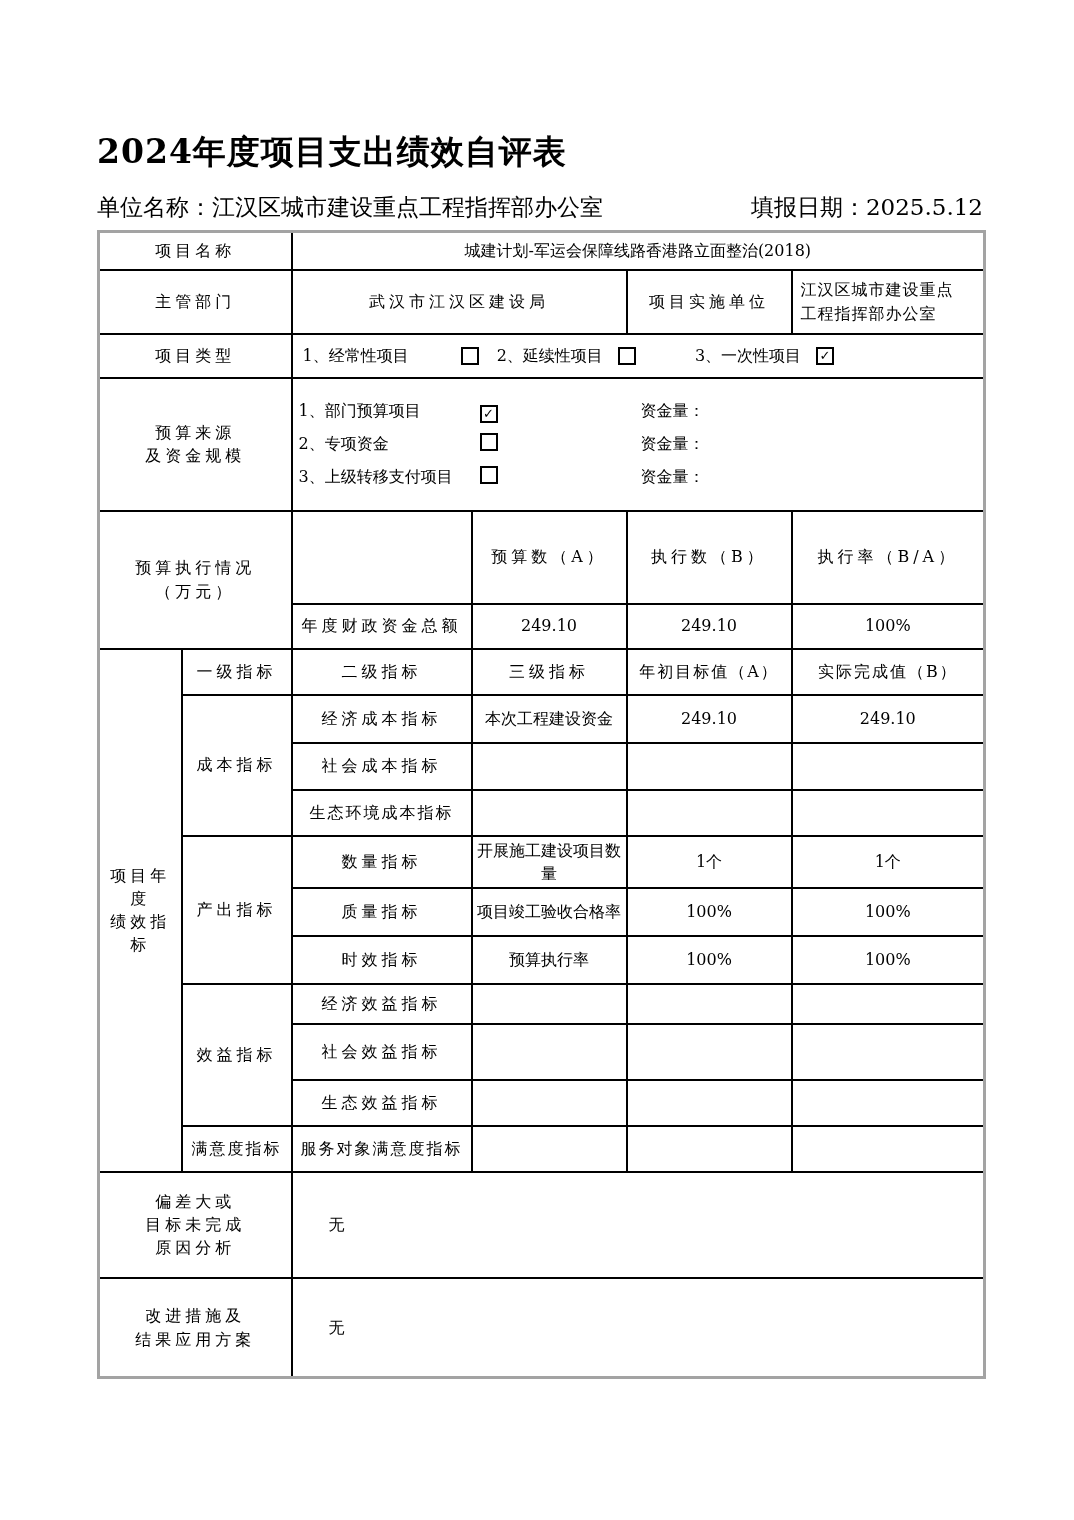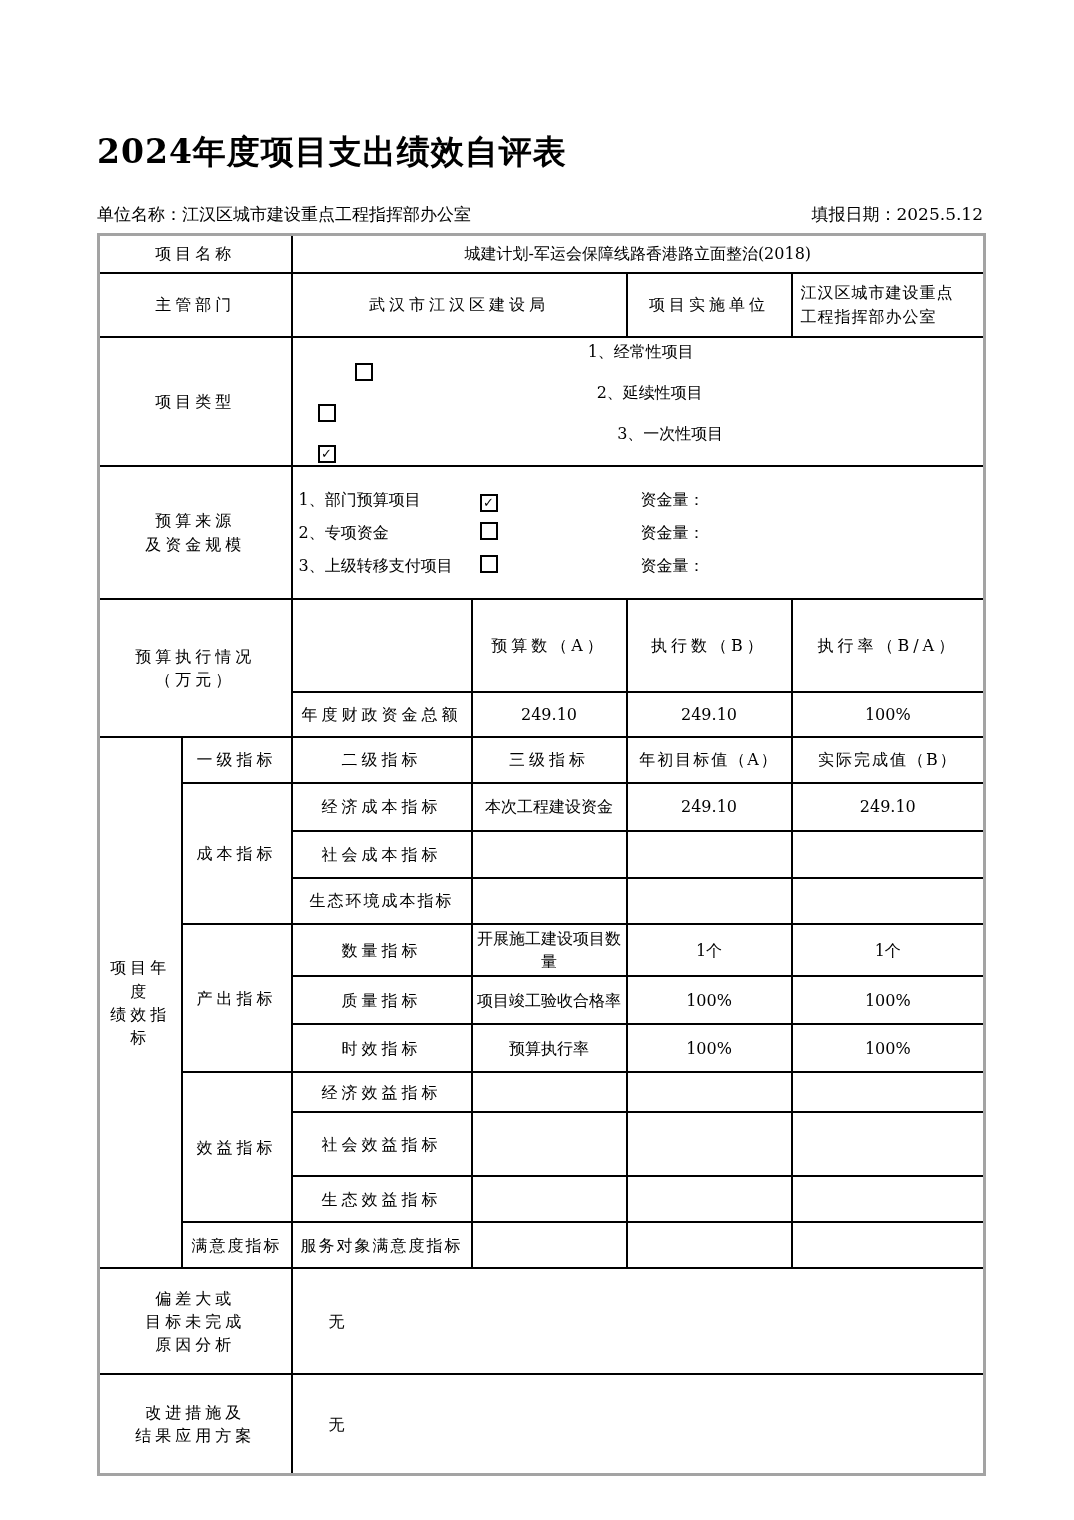--- a/index.html
+++ b/index.html
@@ -8,42 +8,42 @@
     font-family:"DejaVu Serif","Liberation Serif",serif;
     position:relative;overflow:hidden;
   }
   .doc{position:absolute;left:97px;top:130px;width:886px;}
   .title{
     margin:0;text-align:left;font-size:33px;font-weight:bold;
     letter-spacing:1px;white-space:nowrap;
   }
   .meta{
     display:flex;justify-content:space-between;align-items:flex-end;
-    margin-top:28px;font-size:17px;
+    margin-top:17px;font-size:23px;
   }
   table.form{
     border-collapse:collapse;table-layout:fixed;width:886px;
     margin-top:7px;border:3px solid #a3a3a3;
   }
   td{
     border:2px solid #000;text-align:center;vertical-align:middle;
     font-size:16px;padding:2px 4px;overflow:hidden;line-height:1.45;
   }
   .sp{letter-spacing:4px;}
   .sp2{letter-spacing:2px;padding:1px 2px;}
   .p12{padding:2px 4px;}
   .implv{text-align:left;padding:4px 24px 4px 8px;letter-spacing:1px;margin-top:15px;}
   .freetext{text-align:left;padding-left:36px;}
   .cb{
     display:inline-block;width:14px;height:14px;border:2px solid #000;
     line-height:13px;font-size:13px;font-weight:bold;text-align:center;
     vertical-align:-2px;font-family:"DejaVu Sans","Liberation Sans",sans-serif;
     background:#fff;flex:0 0 auto;
   }
-  .type-inner{display:flex;padding-left:6px;flex-direction:column;}
+  .type-inner{display:flex;align-items:center;padding-left:6px;}
   .type-inner .m1{margin-left:52px;}
   .type-inner .m2{margin-left:18px;}
   .type-inner .m3{margin-left:15px;}
   .type-inner .m4{margin-left:59px;}
   .type-inner .m5{margin-left:15px;}
   .src-cell{padding:16px 0;}
   .src-wrap{display:flex;flex-direction:column;justify-content:space-around;height:100%;}
   .src-line{
     display:grid;grid-template-columns:181px 161px 1fr;align-items:center;
     text-align:left;padding-left:6px;height:33px;
@@ -195,21 +195,21 @@
       <td>100%</td>
     </tr>
 
     <tr style="height:40px">
       <td rowspan="3" class="sp">效益指标</td>
       <td class="sp">经济效益指标</td>
       <td class="p12"></td>
       <td></td>
       <td></td>
     </tr>
-    <tr style="height:64px">
+    <tr style="height:56px">
       <td class="sp">社会效益指标</td>
       <td class="p12"></td>
       <td></td>
       <td></td>
     </tr>
     <tr style="height:46px">
       <td class="sp">生态效益指标</td>
       <td class="p12"></td>
       <td></td>
       <td></td>

